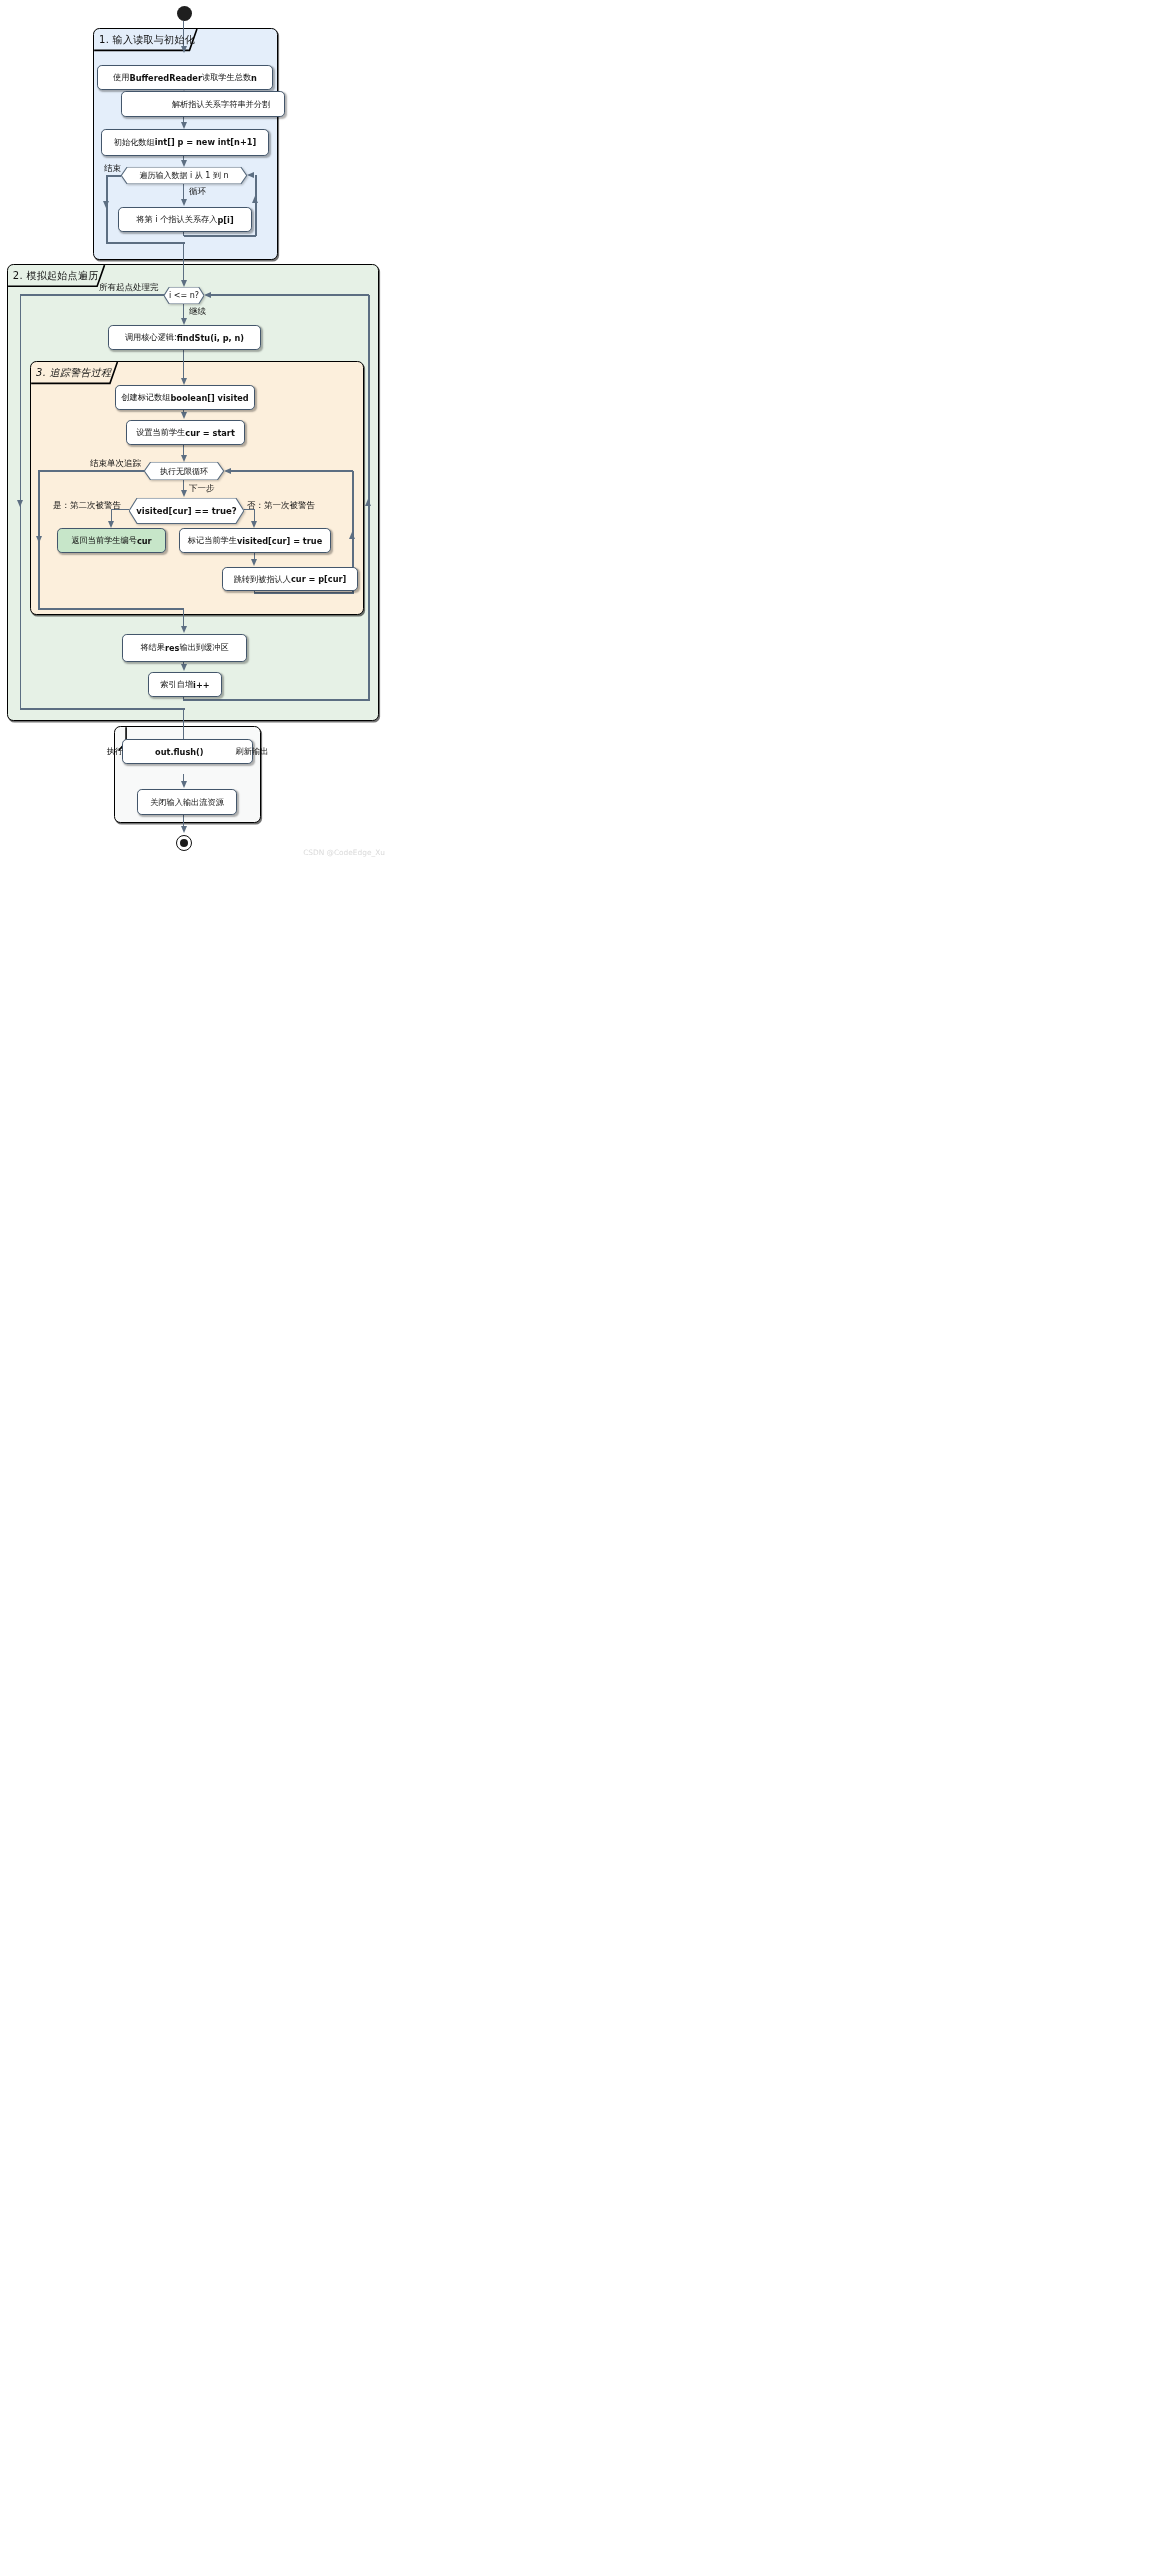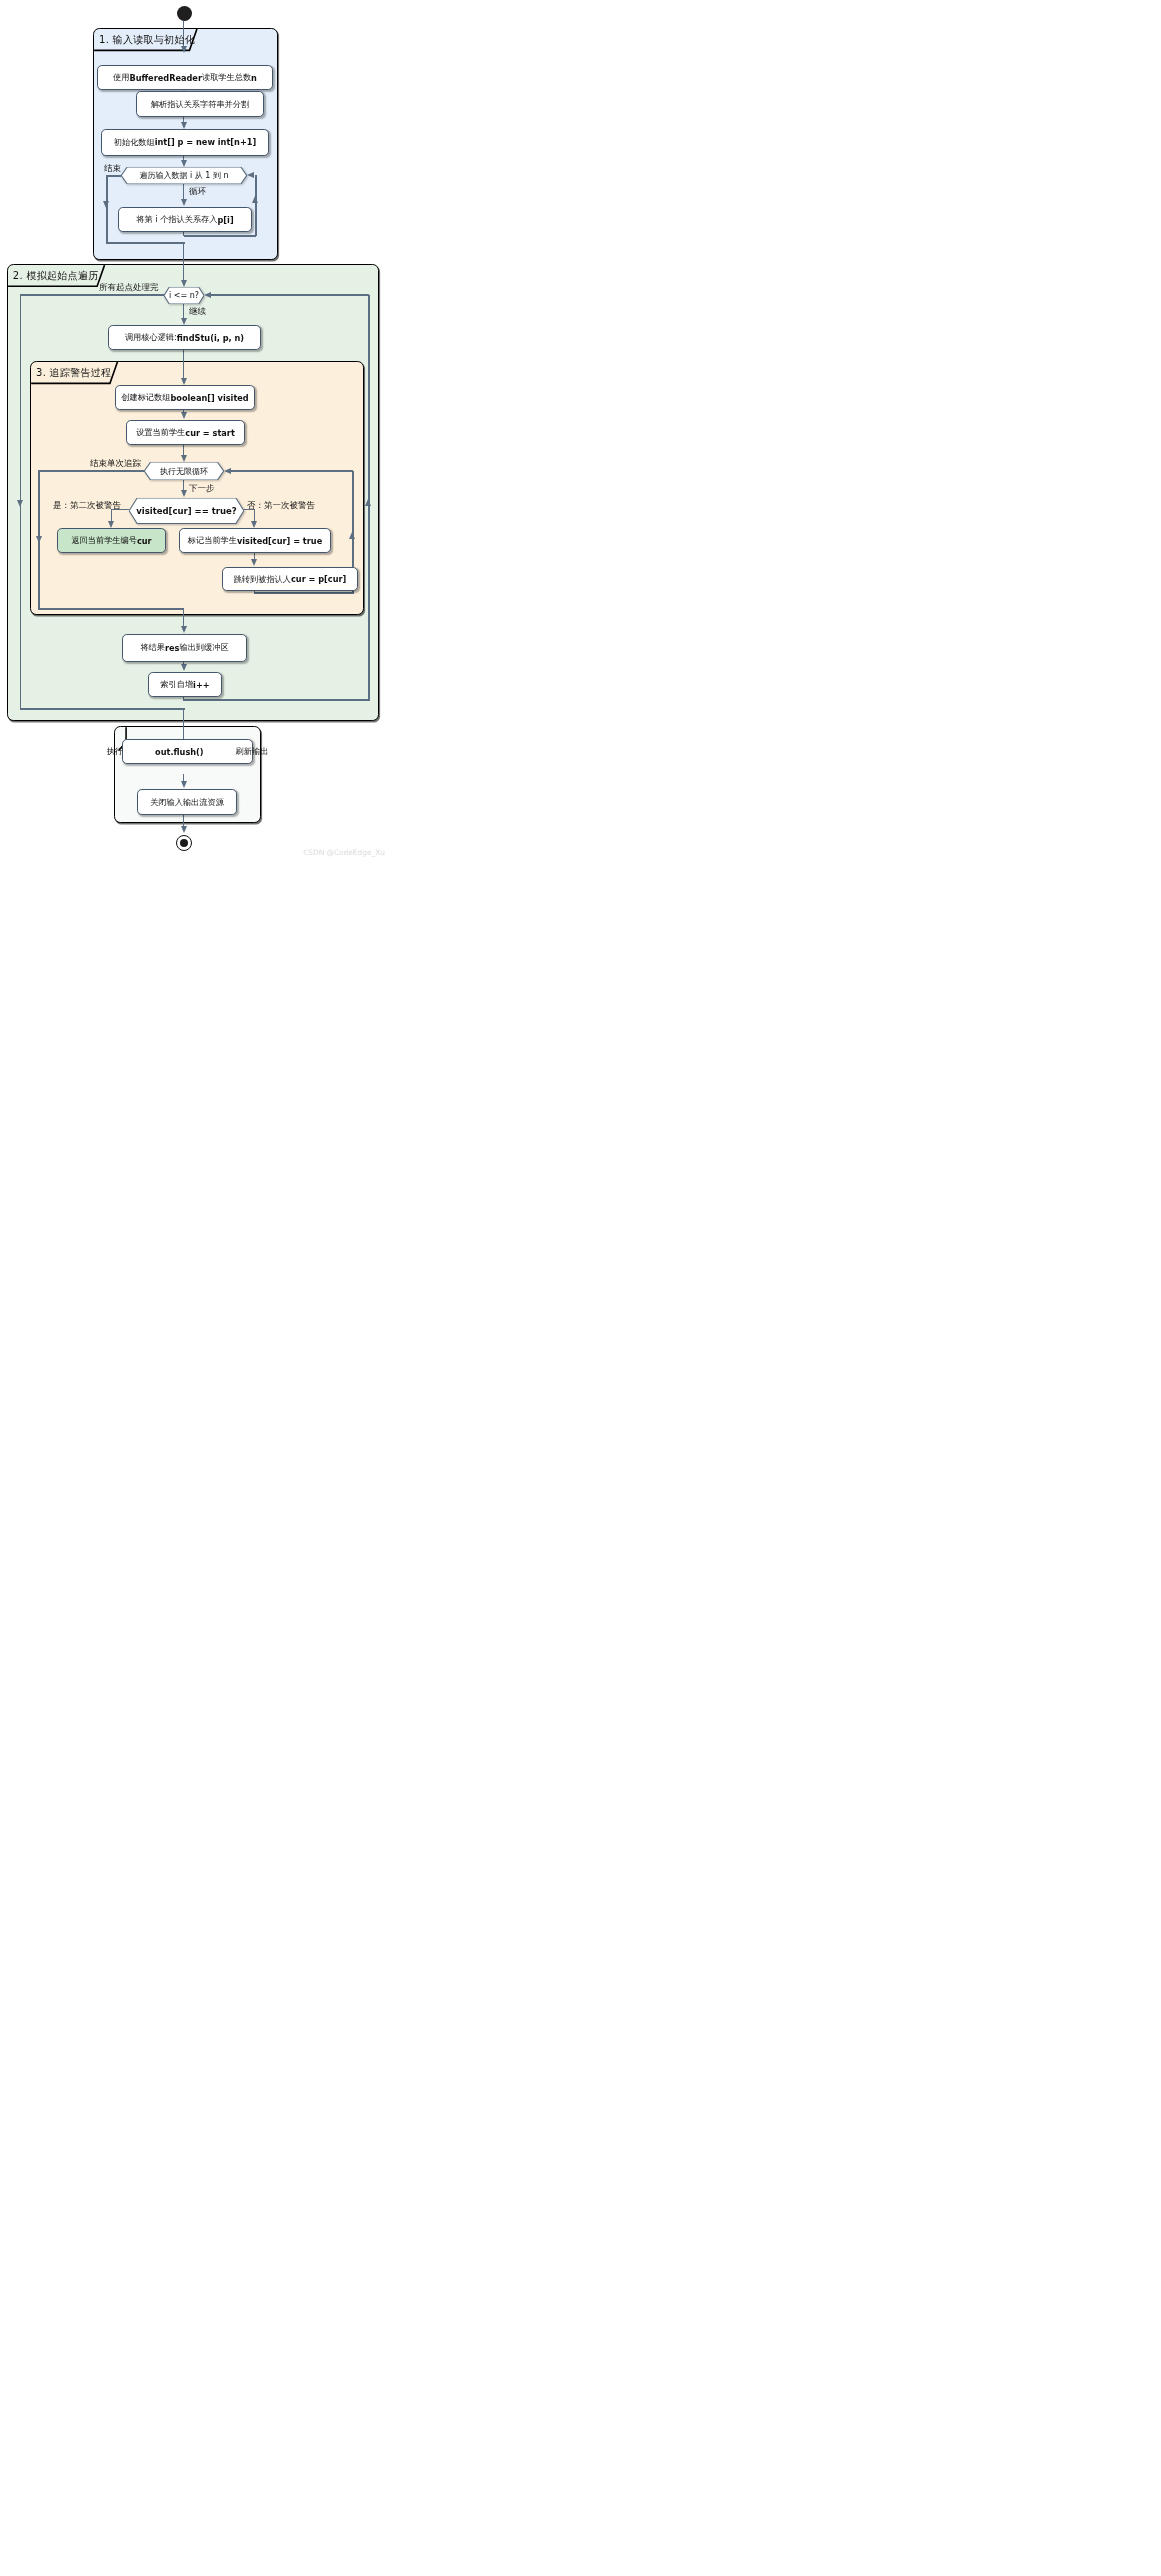--- a/index.html
+++ b/index.html
@@ -45,21 +45,21 @@
   <div class="part" style="left:7.4px;top:264px;width:370px;height:455px;background:#e6f1e6;"></div>
   <svg class="tabsvg" style="left:7.4px;top:264px;" width="106" height="24.5" viewBox="0 0 200 46">
     <path d="M2,42 H170 L184,2" fill="none" stroke="#000" stroke-width="3"></path>
   </svg>
   <div class="ptitle" style="left:12.8px;top:269px;">2. 模拟起始点遍历</div>
 
   <div class="part" style="left:30px;top:361px;width:332px;height:252px;background:#fcefdc;"></div>
   <svg class="tabsvg" style="left:30px;top:361px;" width="96" height="24.5" viewBox="0 0 180 46">
     <path d="M2,42 H150 L164,2" fill="none" stroke="#000" stroke-width="3"></path>
   </svg>
-  <div class="ptitle" style="left:36px;top:366px;">3. 追踪警告过程</div>
+  <div class="ptitle" style="left:36px;top:366px;font-style:italic;">3. 追踪警告过程</div>
 
   <div class="part" style="left:114px;top:726px;width:145px;height:95px;background:#f8f9f9;"></div>
   <svg class="tabsvg" style="left:114px;top:726px;" width="21" height="30" viewBox="0 0 40 56">
     <path d="M23,2 V30 L9,46" fill="none" stroke="#000" stroke-width="3"></path>
   </svg>
 
   <div class="vline" style="left:183px;top:21px;width:1.1px;height:28px;"></div>
   <div class="arr down" style="left:181px;top:46px;"></div>
 
   <div class="vline" style="left:183px;top:77px;width:1.1px;height:8.5px;"></div>
@@ -152,21 +152,21 @@
 
   <div class="startnode"></div>
 
   <div class="node" style="left:97px;top:53px;width:174px;height:23.4px;margin-top:12px;">
     <span>使用 </span>
       <b>BufferedReader</b>
       <span> 读取学生总数 </span>
       <b>n</b>
   </div>
 
-  <div class="node" style="left:136px;top:91px;width:126px;height:24px;">
+  <div class="node" style="left:121px;top:91px;width:126px;height:24px;padding-left:36px;">
     <span>解析指认关系字符串并分割</span>
   </div>
 
   <div class="node" style="left:101px;top:129px;width:166px;height:24.5px;">
     <span>初始化数组 </span>
       <b>int[] p = new int[n+1]</b>
   </div>
 
   <div class="hex" style="left:121px;top:167px;width:126px;height:17px;">
     <svg width="126" height="17" viewBox="0 0 236 32">

